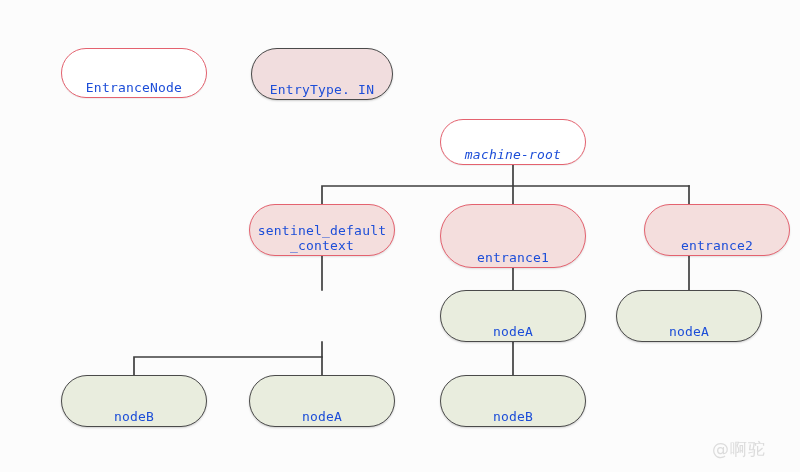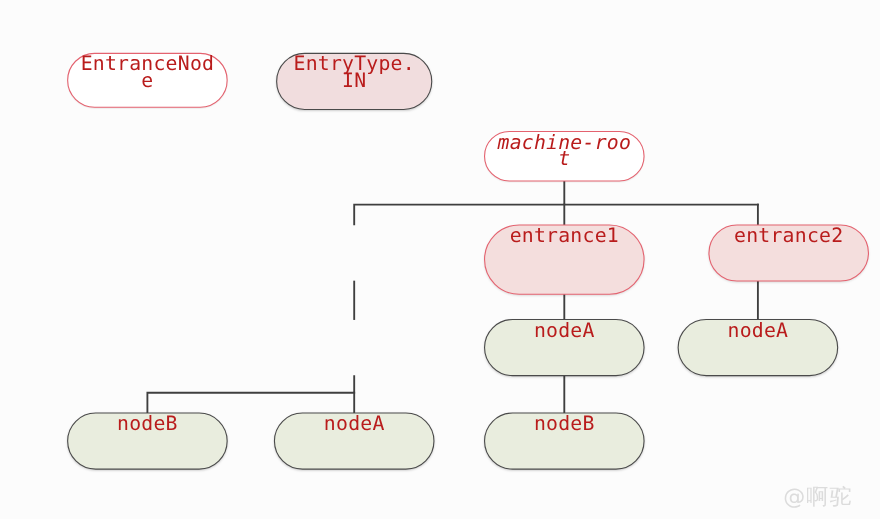--- a/index.html
+++ b/index.html
@@ -20,28 +20,28 @@
     left: 0;
     top: 0;
     width: 800px;
     height: 472px;
     pointer-events: none;
   }
   .node {
     position: absolute;
     box-sizing: border-box;
     display: flex;
-    align-items: flex-start;
+    align-items: flex-end;
     justify-content: center;
     text-align: center;
     border-radius: 999px;
-    font-size: 18px;
+    font-size: 13px;
     line-height: 15px;
     letter-spacing: 0.2px;
-    color: #b91c1c;
+    color: #1d4ed8;
     padding: 2px 6px;
     white-space: pre-wrap;
     word-break: break-all;
   }
   
   .n-entrance-node {
     background: #ffffff;
     border: 1.8px solid #e4626f;
     box-shadow: 0 1px 1px rgba(0,0,0,0.06);
   }
@@ -59,21 +59,21 @@
   }
   
   .n-out {
     background: #e9edde;
     border: 1.6px solid #4a4a4a;
     box-shadow: 0 1px 2px rgba(0,0,0,0.18);
   }
   .watermark {
     position: absolute;
     font-family: "DejaVu Sans", "Liberation Sans", sans-serif;
-    font-size: 20px;
+    font-size: 17px;
     color: #dcdcdc;
     letter-spacing: 1px;
     user-select: none;
     text-align: right;
   }
 </style>
 </head>
 <body>
 
 <div id="canvas">
@@ -102,20 +102,23 @@
     <span>EntranceNode</span>
   </div>
   <div class="node n-in-legend" style="left:251px; top:48px; width:142px; height:52px;">
     <span>EntryType. IN</span>
   </div>
 
   <div class="node n-entrance-node" style="left:440px; top:119px; width:146px; height:46px;font-style:italic;">
     <span>machine-root</span>
   </div>
 
+  <div class="node n-in" style="left:249px; top:204px; width:146px; height:52px;">
+    <span>sentinel_default_context</span>
+  </div>
 
   <div class="node n-in" style="left:440px; top:204px; width:146px; height:64px;">
     <span>entrance1</span>
   </div>
 
   <div class="node n-in" style="left:644px; top:204px; width:146px; height:52px;">
     <span>entrance2</span>
   </div>
 
 

